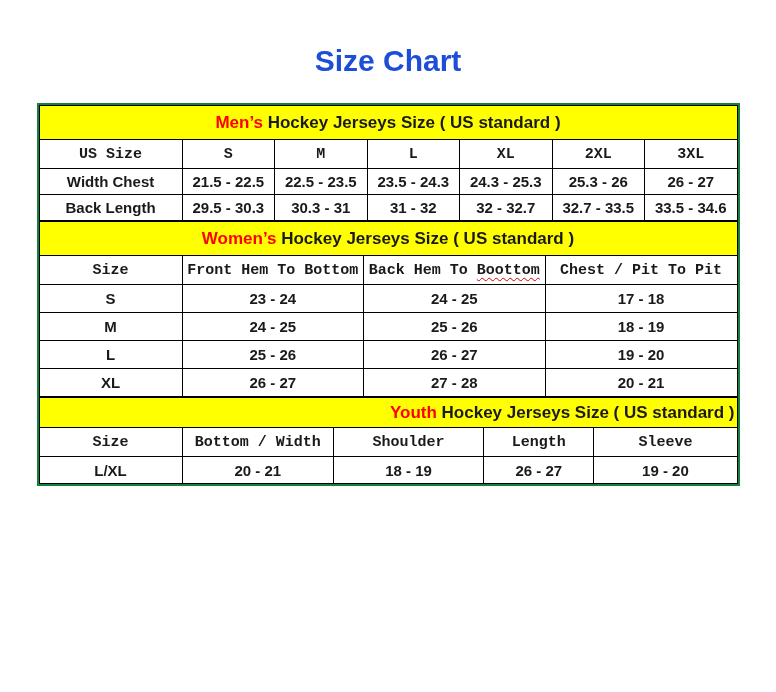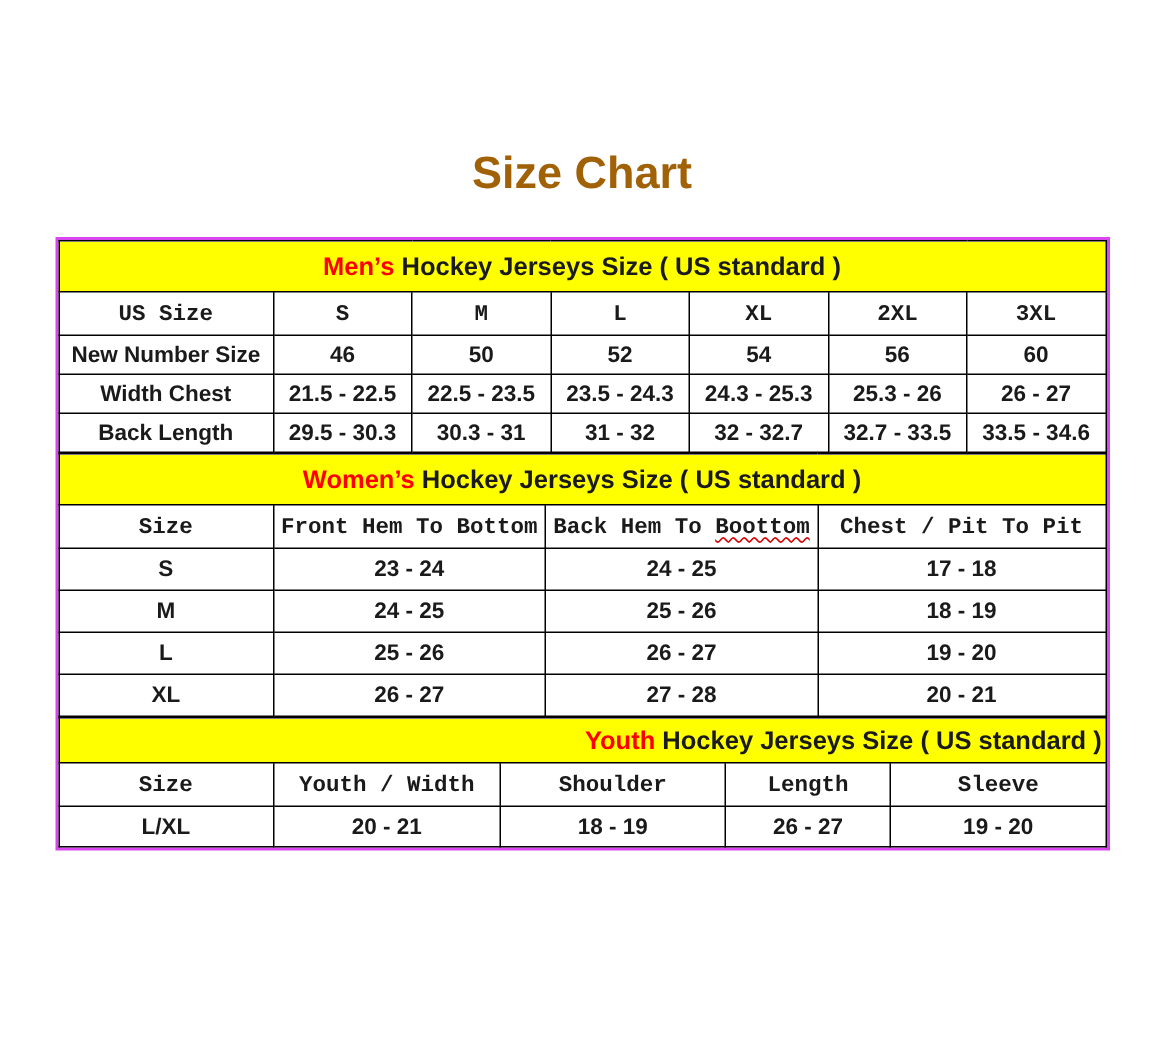--- a/index.html
+++ b/index.html
@@ -2,32 +2,32 @@
 <html><head>
 <meta charset="utf-8">
 <style>
   html,body{margin:0;padding:0;}
   body{
     width:776px;height:692px;background:#ffffff;
     font-family:"Liberation Sans","DejaVu Sans",sans-serif;
     color:#1a1a1a;overflow:hidden;
   }
   .page-title{
-    margin:98px 0 0 0;
+    margin:43px 0 0 0;
     text-align:center;
     font-size:30px;
     font-weight:bold;
-    color:#a16207;
+    color:#1d4ed8;
     letter-spacing:0px;
     line-height:36px;
   }
   .chart-wrap{
     width:699px;
     margin:24px auto 0 auto;
-    border:2px solid #d946ef;
+    border:2px solid #15803d;
   }
   table{
     width:100%;
     border-collapse:collapse;
     table-layout:fixed;
   }
   td,th{
     border:1.5px solid #000;
     text-align:center;
     vertical-align:middle;
@@ -77,29 +77,20 @@
       <td colspan="7" class="band"><span class="red">Men’s</span><span> Hockey Jerseys Size ( US standard )</span></td>
     </tr>
     <tr class="hrow">
       <th>US Size</th>
       <th>S</th>
       <th>M</th>
       <th>L</th>
       <th>XL</th>
       <th>2XL</th>
       <th>3XL</th>
-    </tr>
-    <tr class="mens-drow">
-      <th>New Number Size</th>
-      <td>46</td>
-      <td>50</td>
-      <td>52</td>
-      <td>54</td>
-      <td>56</td>
-      <td>60</td>
     </tr>
     <tr class="mens-drow">
       <th>Width Chest</th>
       <td>21.5 - 22.5</td>
       <td>22.5 - 23.5</td>
       <td>23.5 - 24.3</td>
       <td>24.3 - 25.3</td>
       <td>25.3 - 26</td>
       <td>26 - 27</td>
     </tr>
@@ -166,21 +157,21 @@
         <col style="width:21.5%">
         <col style="width:15.8%">
         <col style="width:20.5%">
     </colgroup>
     <tbody>
         <tr>
       <td colspan="5" class="band band-sm"><span class="red">Youth</span><span> Hockey Jerseys Size ( US standard )</span></td>
     </tr>
     <tr class="hrow">
       <th>Size</th>
-      <th>Youth / Width</th>
+      <th>Bottom / Width</th>
       <th>Shoulder</th>
       <th>Length</th>
       <th>Sleeve</th>
     </tr>
     <tr class="youth-drow">
       <th>L/XL</th>
       <td>20 - 21</td>
       <td>18 - 19</td>
       <td>26 - 27</td>
       <td>19 - 20</td>

